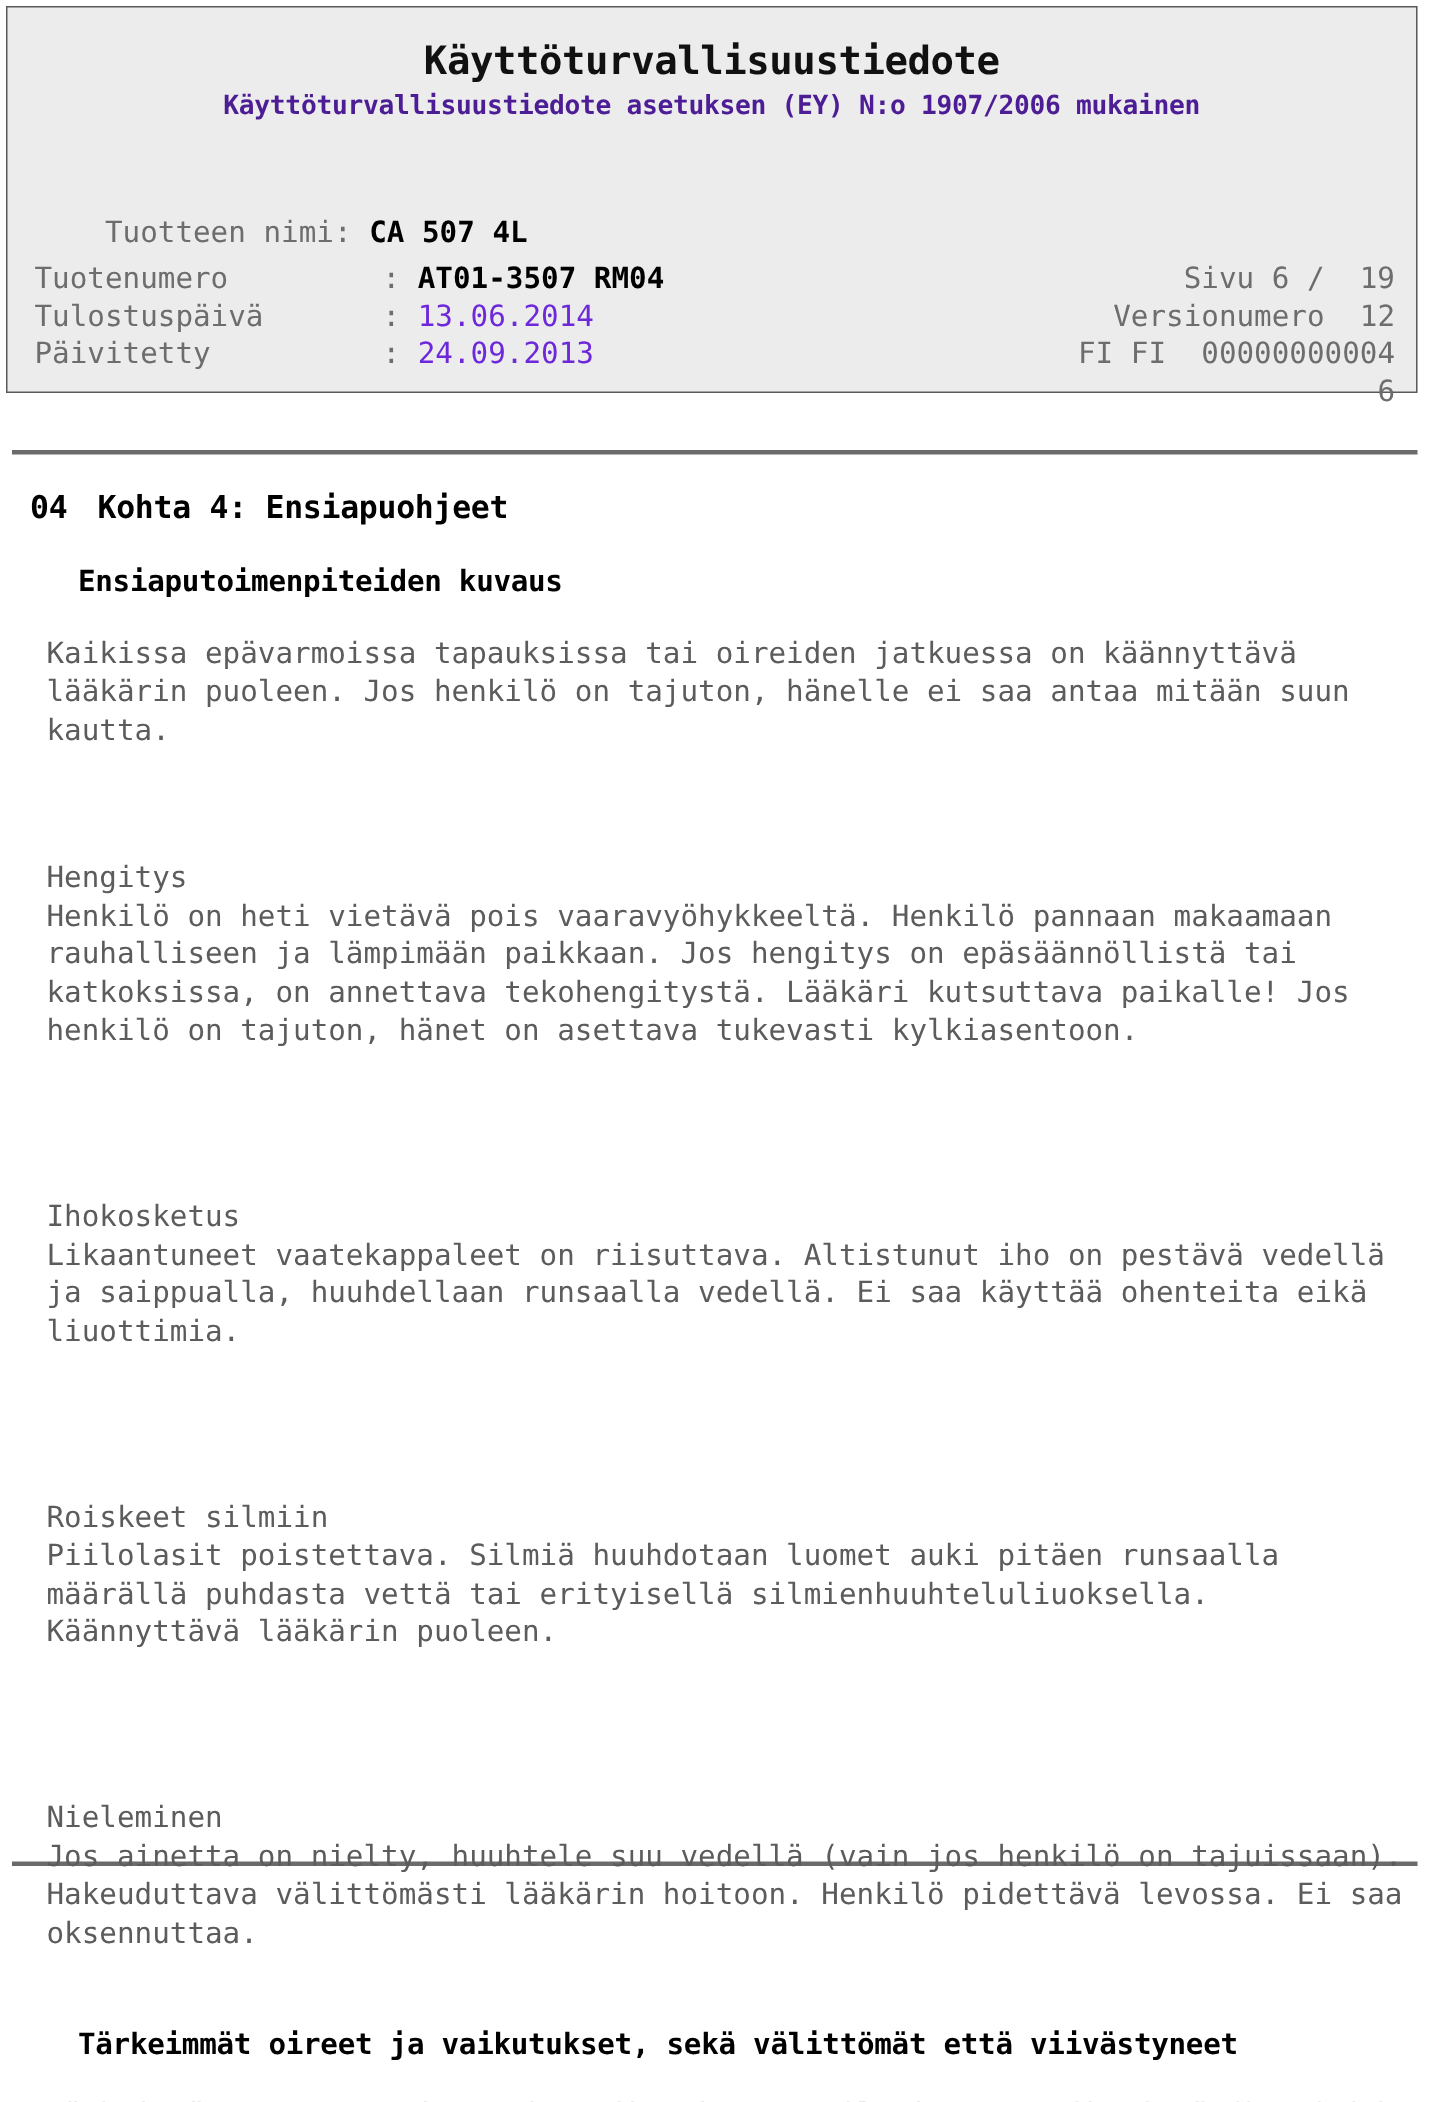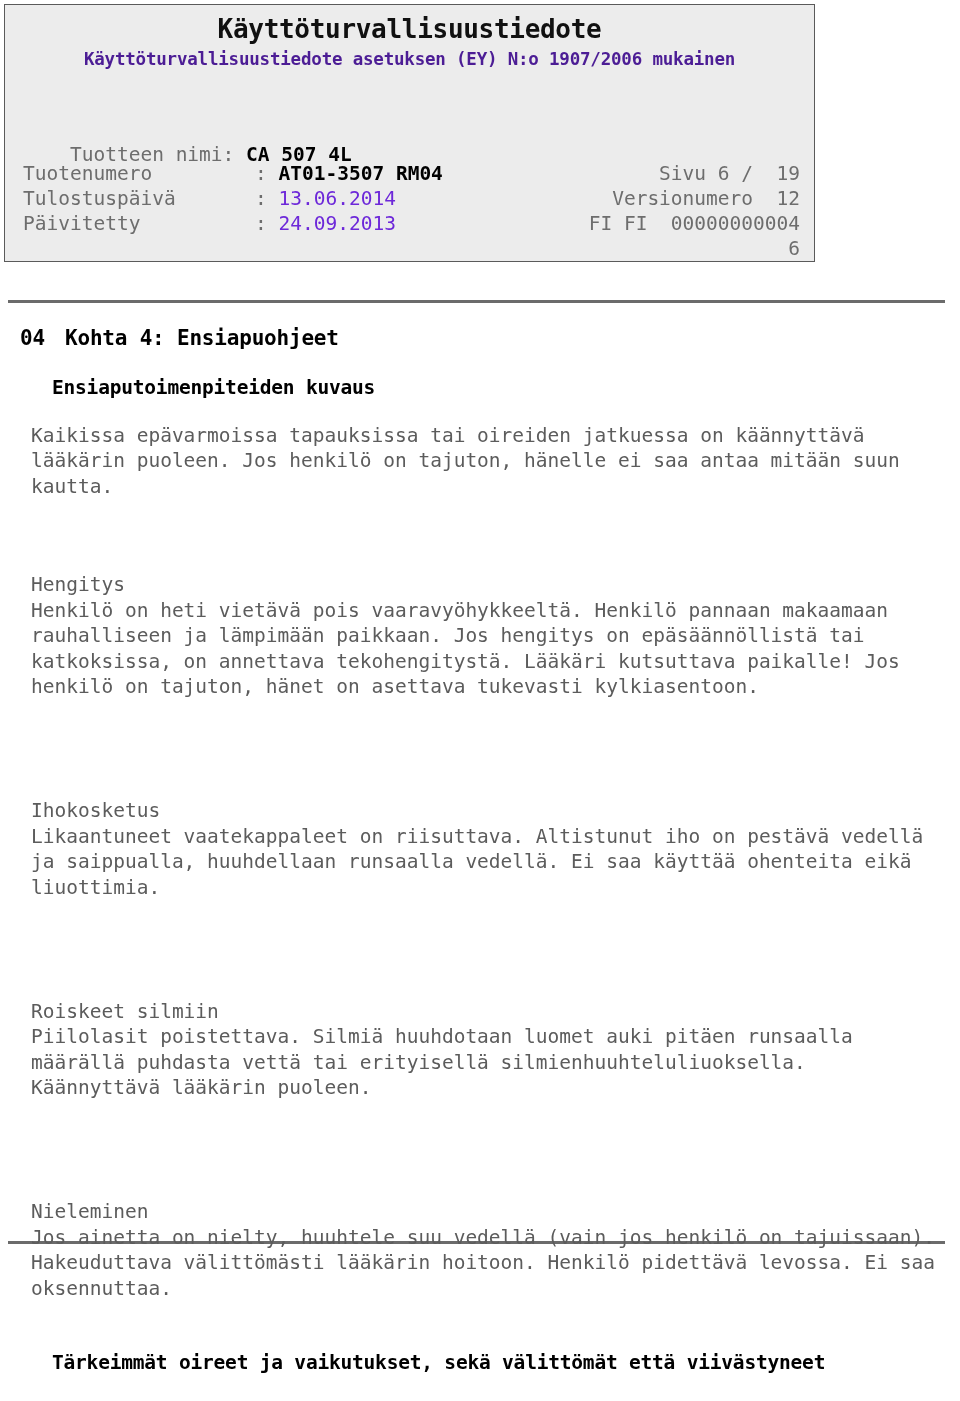--- a/index.html
+++ b/index.html
@@ -14,26 +14,26 @@
     color: #3a3a3a;
     overflow: hidden;
     position: relative;
   }
 
   
   .header-box {
     position: absolute;
     left: 4px;
     top: 4px;
-    width: 811px;
+    width: 941px;
     height: 258px;
     box-sizing: border-box;
     border: 1px solid #5a5a5a;
     background: #ececec;
-    padding: 0;
+    padding: 12px;
   }
   .doc-title {
     text-align: center;
     font-size: 26px;
     font-weight: bold;
     color: #111111;
     letter-spacing: -0.3px;
     margin: 10px 0 0 0;
     line-height: 1.1;
   }
@@ -55,21 +55,21 @@
     white-space: pre;
     line-height: 1.25;
   }
   .product-line .lbl { color: #6d6d6d; }
   .product-line .val { color: #000000; font-weight: bold; }
 
   .meta-grid {
     position: absolute;
     left: 0;
     right: 0;
-    top: 156px;
+    top: 168px;
     padding: 0 14px 0 18px;
     font-size: 19.5px;
     line-height: 25px;
   }
   .meta-row {
     display: flex;
     justify-content: space-between;
     align-items: baseline;
     white-space: pre;
   }

